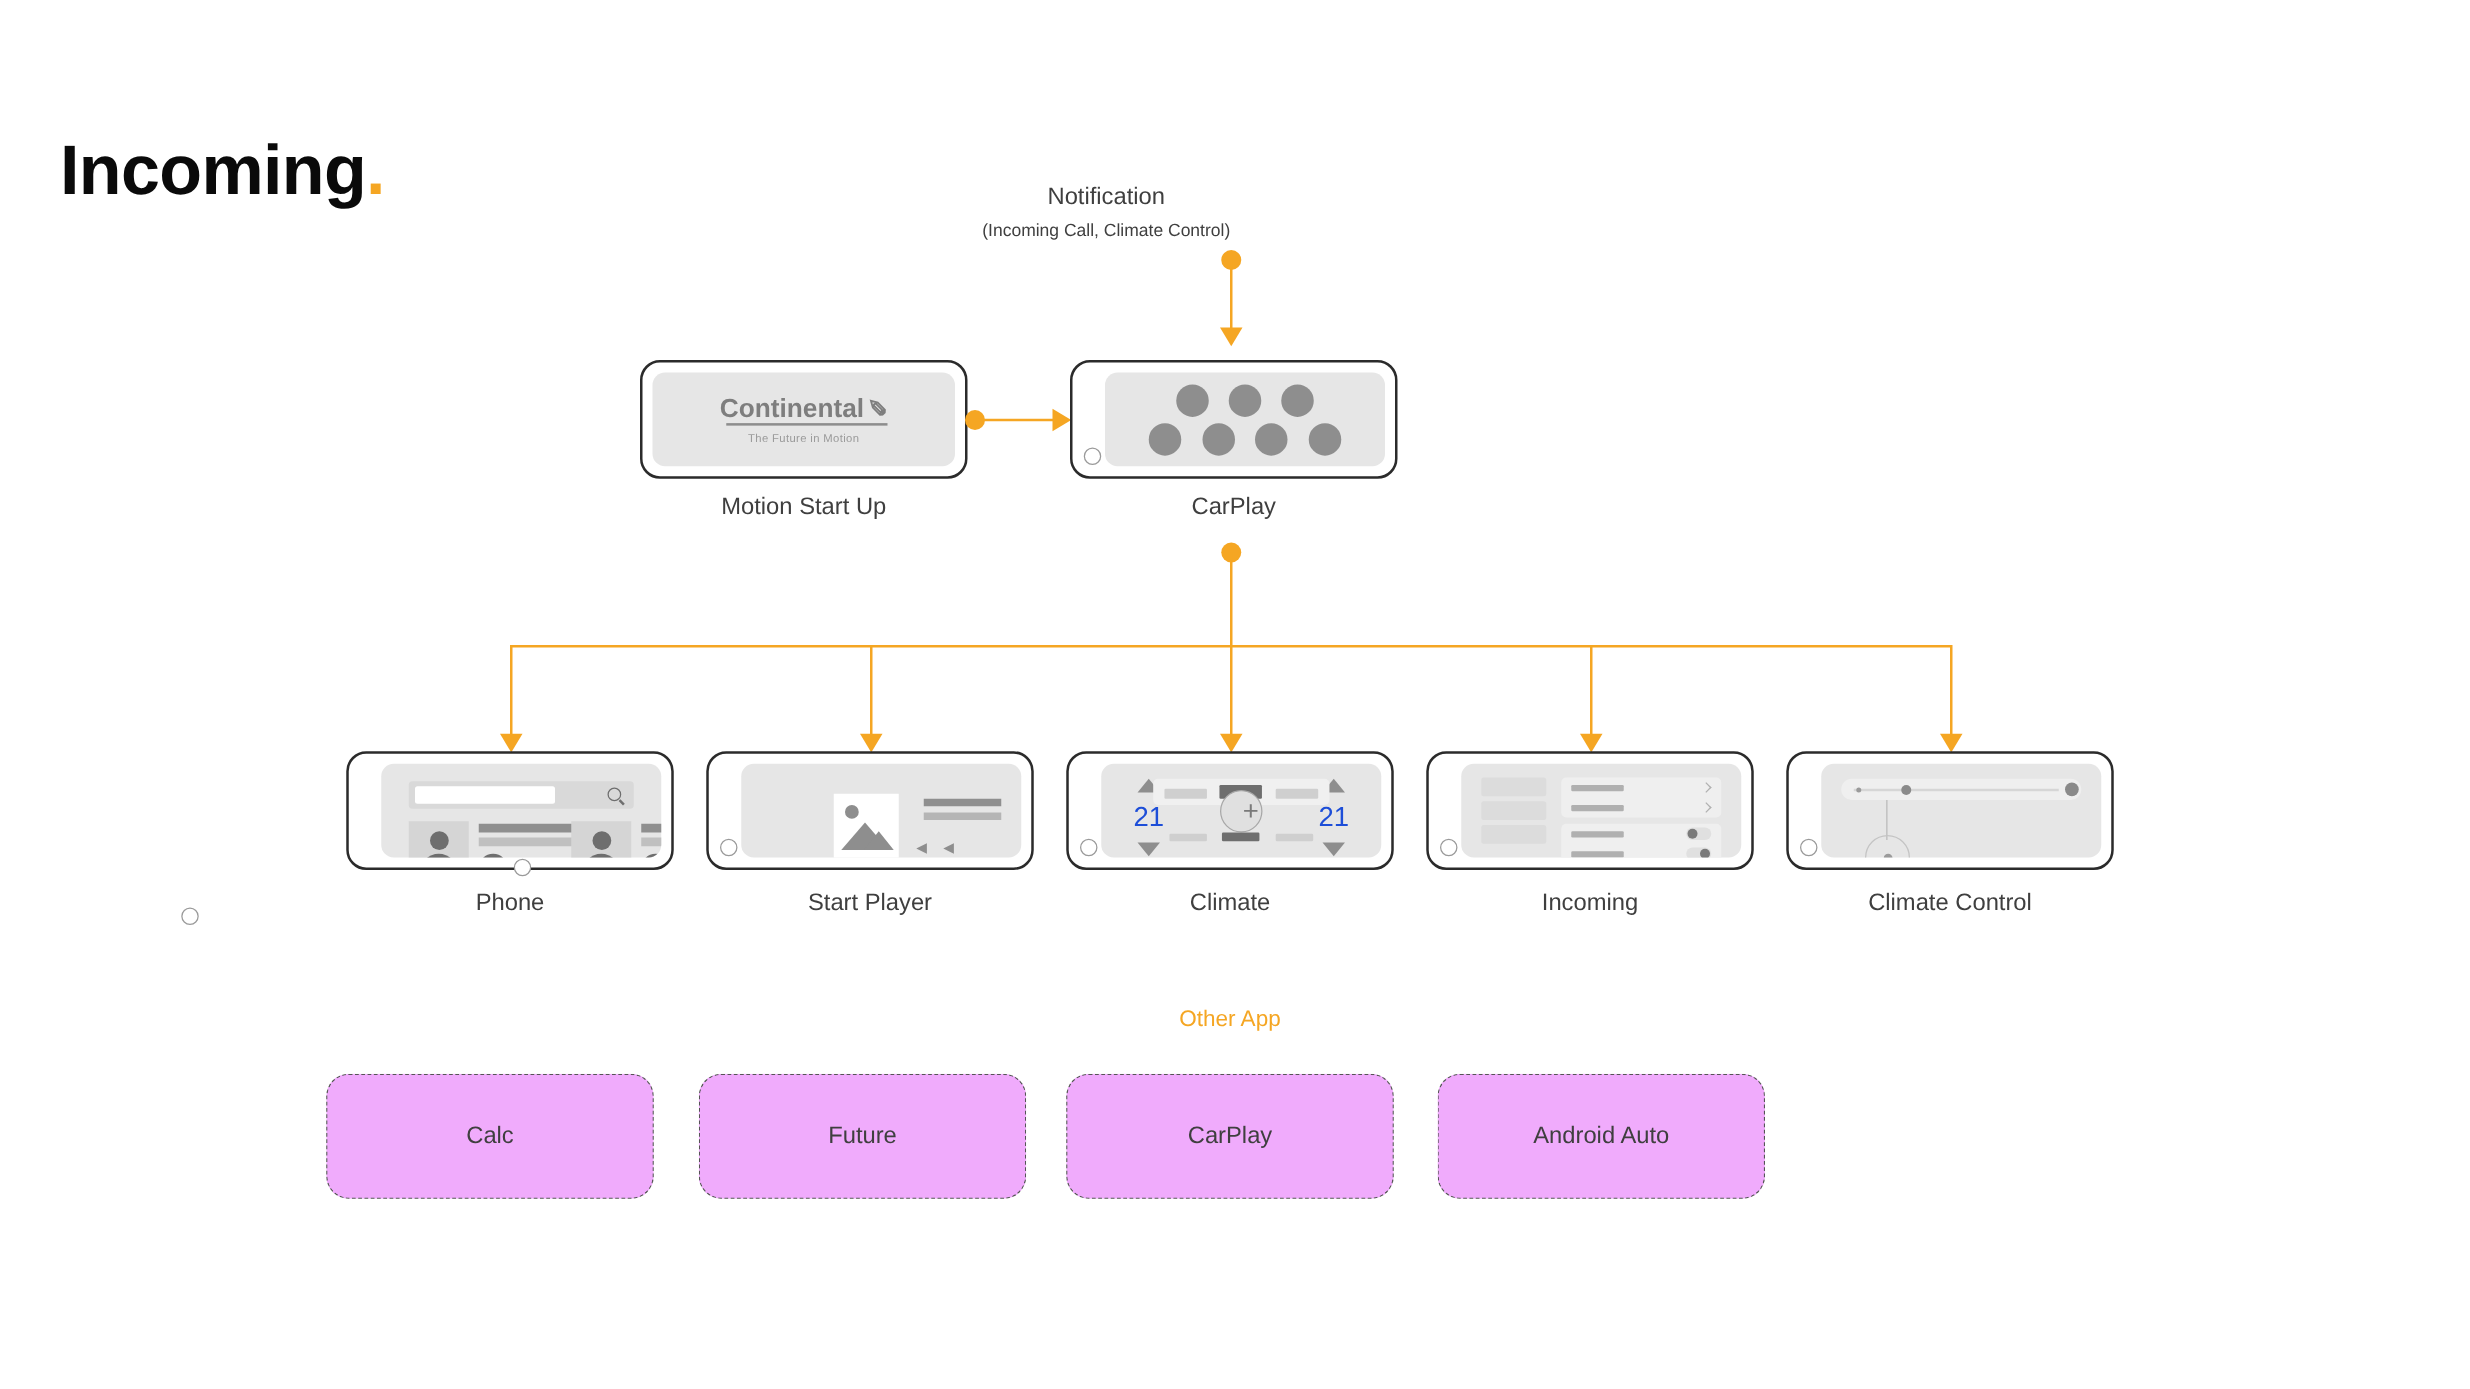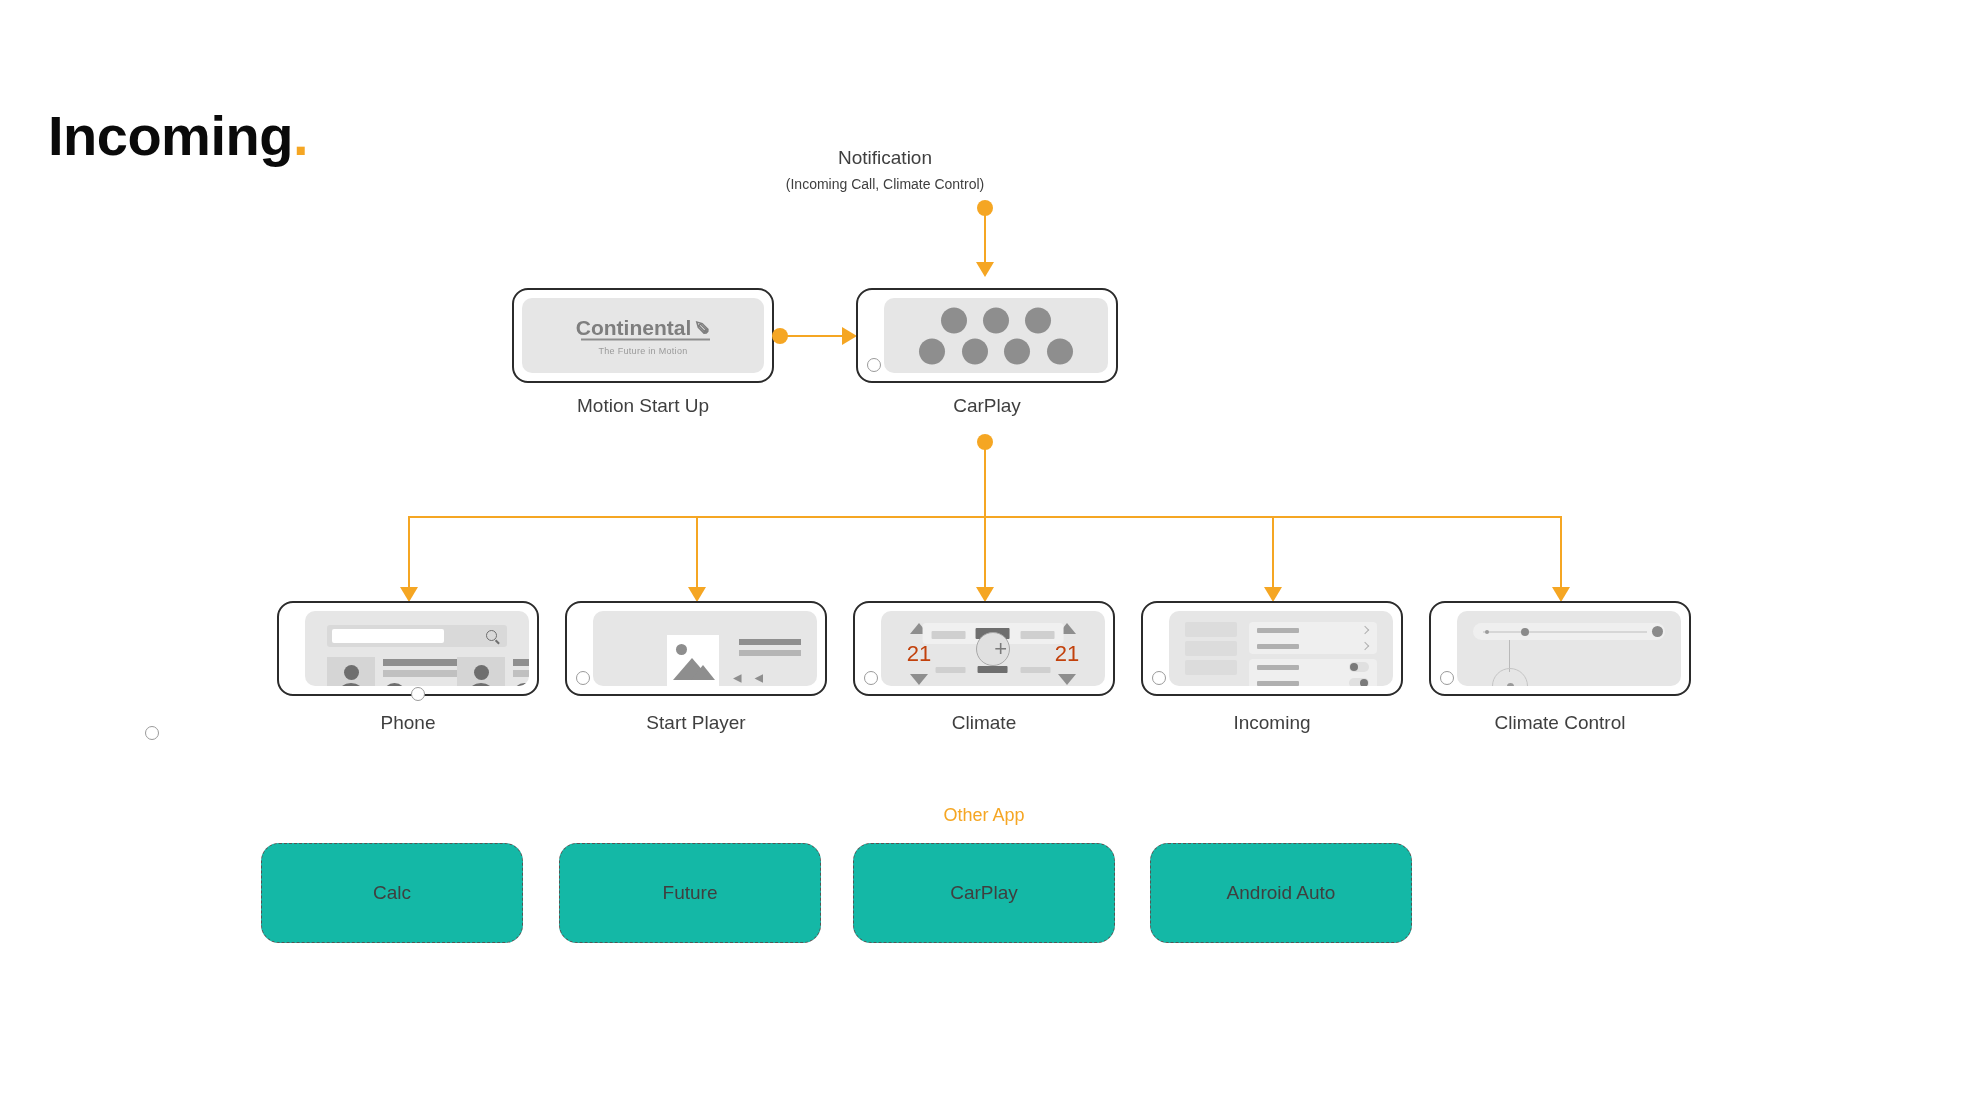--- a/index.html
+++ b/index.html
@@ -271,21 +271,21 @@
   
   .cl-col { position: absolute; top: 12px; width: 52px; text-align: center; }
   .cl-col .up, .cl-col .dn {
     width: 0; height: 0; margin: 0 auto;
     border-left: 9px solid transparent;
     border-right: 9px solid transparent;
   }
   .cl-col .up { border-bottom: 11px solid #8e8e8e; }
   .cl-col .dn { border-top: 11px solid #8e8e8e; }
   .cl-col .val {
-    font-size: 22px; color: #c2410c; margin: 9px 0; line-height: 1;
+    font-size: 22px; color: #1d4ed8; margin: 9px 0; line-height: 1;
   }
   .cl-top-seg {
     position: absolute; left: 50%; top: 12px;
     transform: translateX(-50%);
     background: #f0f0f0; padding: 5px 6px; border-radius: 4px;
     line-height: 0; white-space: nowrap;
   }
   .cl-top-seg .sg {
     display: inline-block; width: 34px; height: 8px;
     background: #cfcfcf; margin: 0 3px; border-radius: 1px;
@@ -389,21 +389,22 @@
   .dashed-card {
     position: absolute;
     border: 1.6px dashed #555555;
     border-radius: 18px;
     box-sizing: border-box;
     display: flex;
     align-items: center;
     justify-content: center;
     font-size: 19px;
     color: #3f3f3f;
-    background: #14b8a6;
+    background: #f0abfc;
+    margin-top: 16px;
   }
 
   
   #stray-circle {
     position: absolute;
     width: 14px; height: 14px;
     border: 1.6px solid #9a9a9a;
     border-radius: 50%;
     box-sizing: border-box;
   }

